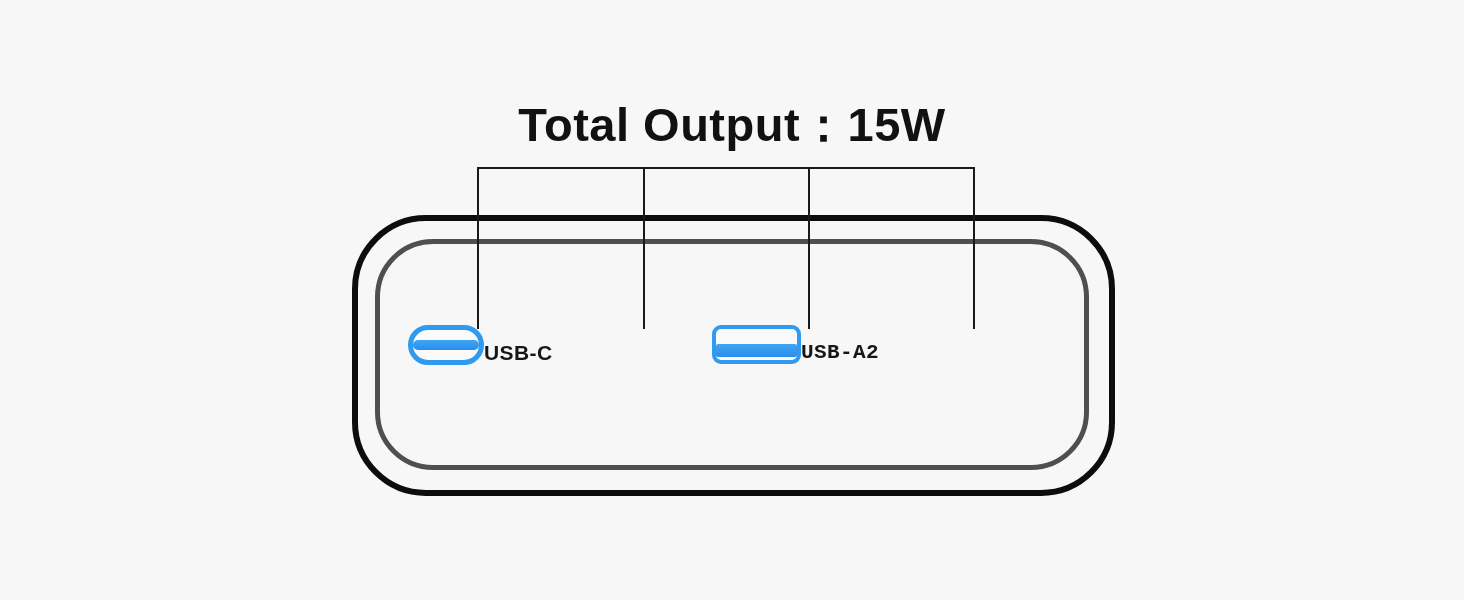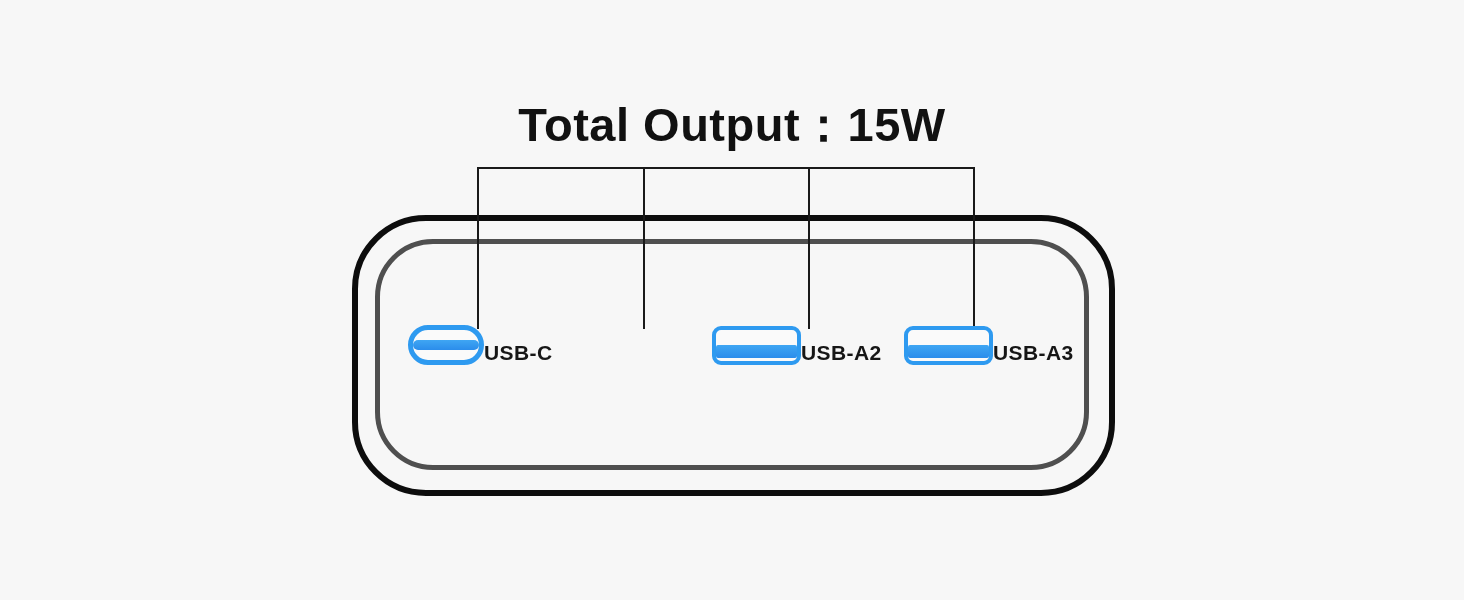--- a/index.html
+++ b/index.html
@@ -74,21 +74,21 @@
   .port-group {
     position: absolute;
     top: 325px;
     width: 140px;
     display: flex;
     align-items: center;
     z-index: 4;
   }
   .g-usbc  { left: 408px; }
   .g-usba1 { left: 574px; }
-  .g-usba2 { left: 712px; }
+  .g-usba2 { left: 712px; font-family: Liberation Mono, monospace; }
   .g-usba3 { left: 904px; }
   .port-usb-c {
     width: 112px; height: 40px;
     border: 5px solid var(--accent-blue);
     border-radius: 20px;
     background: #FAFAFA;
     display: flex;
     align-items: center;
     justify-content: center;
   }
@@ -145,20 +145,14 @@
   </div>
 
 
   <div class="port-group g-usba2">
     <div class="port-usb-a">
       <div class="tongue-bar"></div>
     </div>
     <div class="port-label">USB-A2</div>
   </div>
 
-  <div class="port-group g-usba3">
-    <div class="port-usb-a">
-      <div class="tongue-bar"></div>
-    </div>
-    <div class="port-label">USB-A3</div>
-  </div>
 
 </div>
 
 </body></html>

